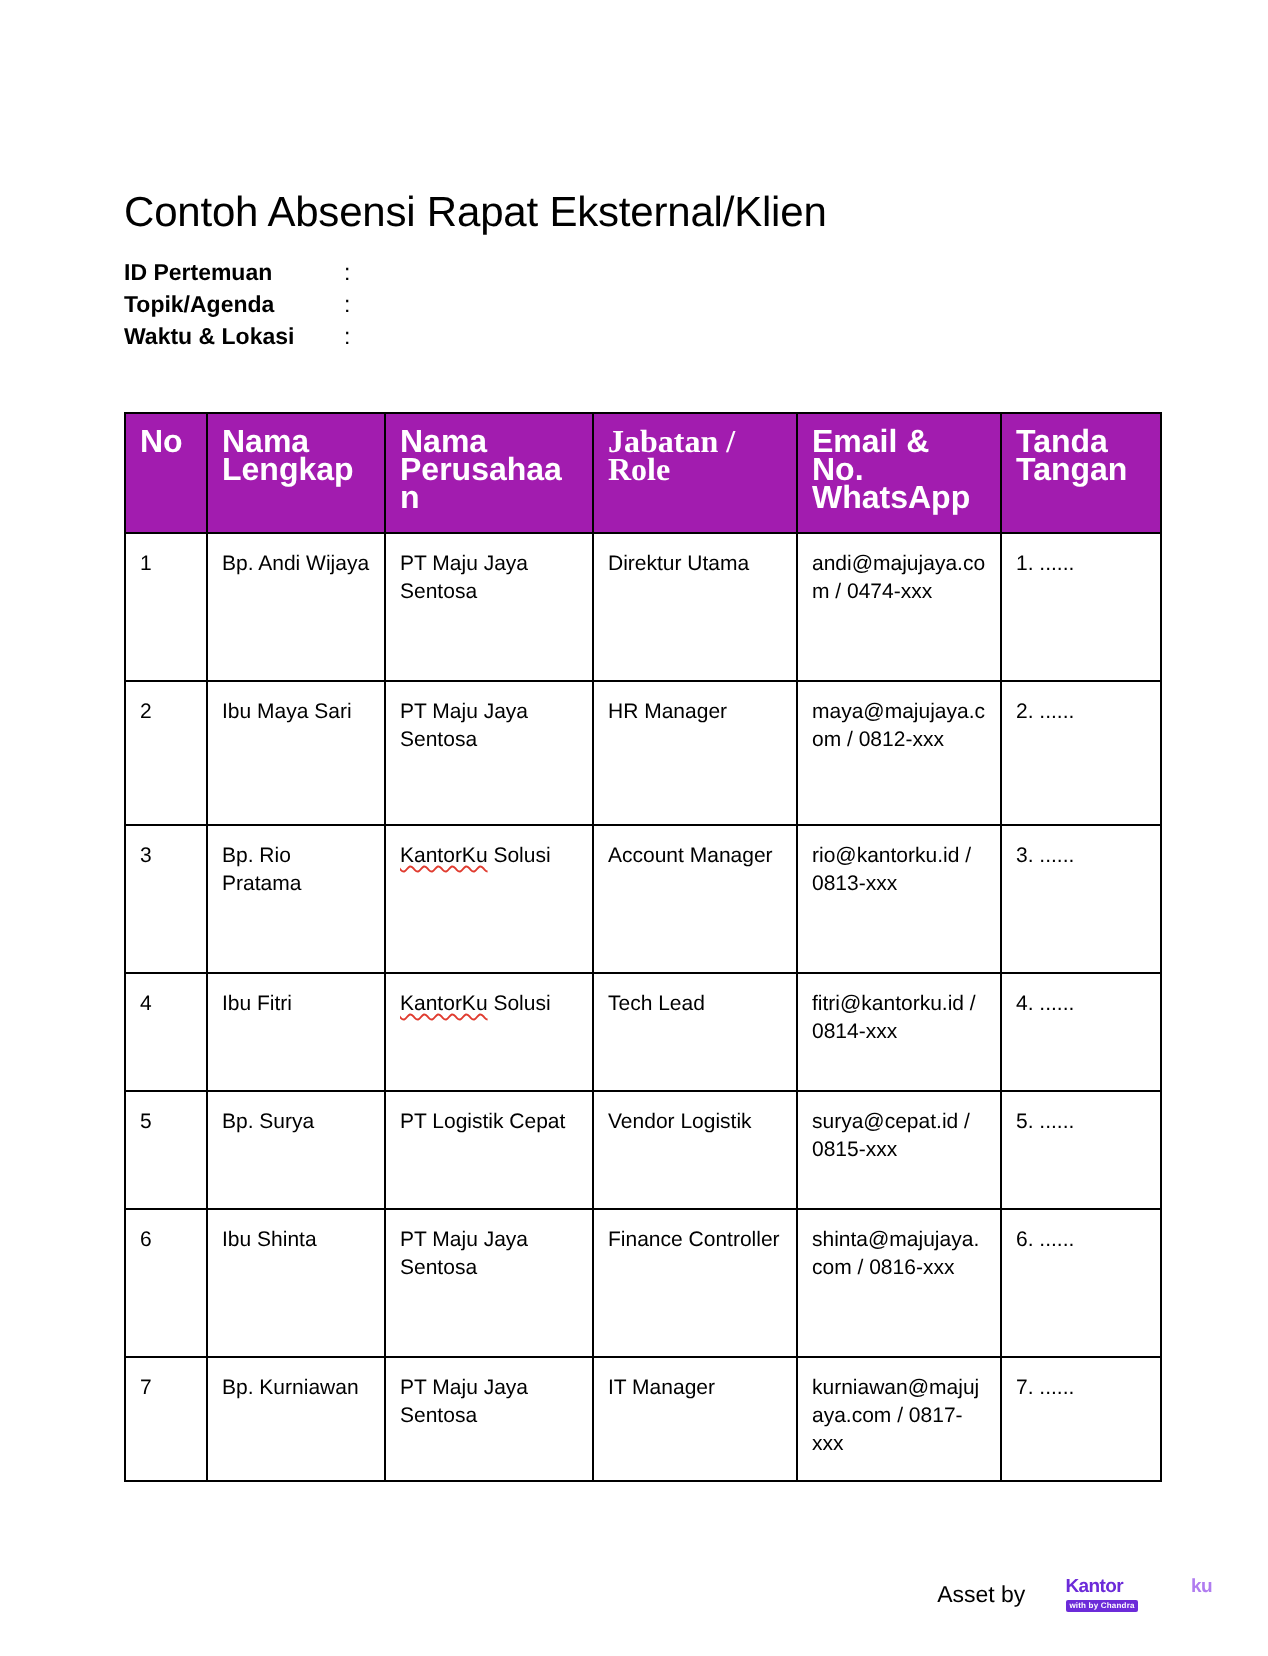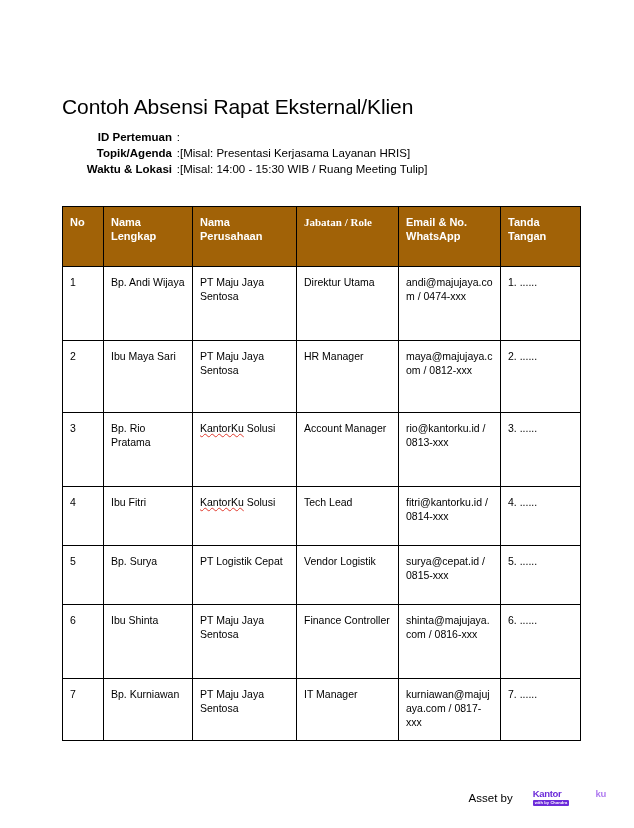--- a/index.html
+++ b/index.html
@@ -36,21 +36,20 @@
     color: #000;
     white-space: nowrap;
   }
 
   
   .meta-block {
     position: absolute;
     left: 62px;
     top: 129px;
     width: 520px;
-    text-align: right;
   }
   .meta-row {
     display: flex;
     align-items: baseline;
     height: 16px;
     font-size: 11.5px;
     line-height: 16px;
   }
   .meta-label {
     width: 110px;
@@ -81,24 +80,24 @@
     padding: 8px 7px 7px 7px;
     font-size: 10.5px;
     line-height: 14px;
     font-weight: normal;
     text-align: left;
     word-wrap: break-word;
     overflow-wrap: break-word;
     box-sizing: border-box;
   }
   .att-table thead th {
-    background: #a16207;
+    background: #a21caf;
     color: #ffffff;
     font-weight: bold;
-    font-size: 11px;
+    font-size: 16px;
     line-height: 14px;
     height: 60px;
     border-color: #000000;
   }
   .col-no     { width: 41px;  }
   .col-nama   { width: 89px;  }
   .col-perus  { width: 104px; }
   .col-jab    { width: 102px; font-family: Liberation Serif, serif; }
   .col-email  { width: 102px; margin-top: 20px; }
   .col-ttd    { width: 80px;  }
@@ -178,27 +177,25 @@
   <div class="meta-block">
 
     <div class="meta-row">
       <span class="meta-label">ID Pertemuan</span>
       <span class="meta-colon">:</span>
     </div>
 
     <div class="meta-row">
       <span class="meta-label">Topik/Agenda</span>
       <span class="meta-colon">:</span>
-      <span class="meta-value">[Misal: Presentasi Kerjasama Layanan HRIS]</span>
     </div>
 
     <div class="meta-row">
       <span class="meta-label">Waktu &amp; Lokasi</span>
       <span class="meta-colon">:</span>
-      <span class="meta-value">[Misal: 14:00 - 15:30 WIB / Ruang Meeting Tulip]</span>
     </div>
 
   </div>
 
   <table class="att-table">
     <colgroup>
       <col class="col-no">
         <col class="col-nama">
         <col class="col-perus">
       <col class="col-jab">

